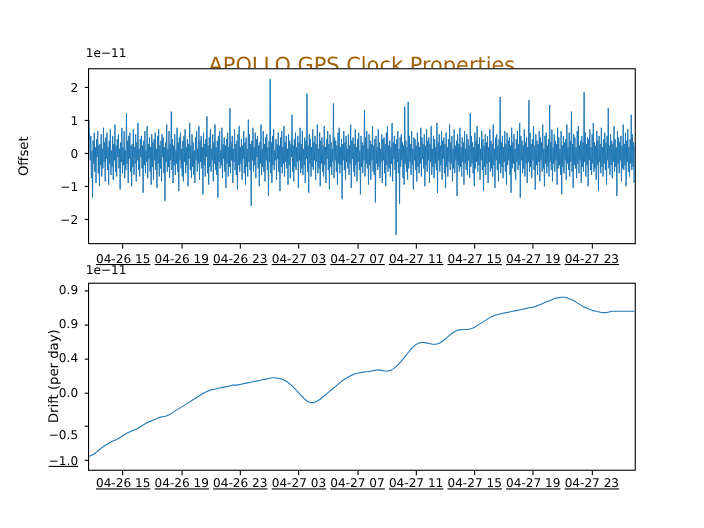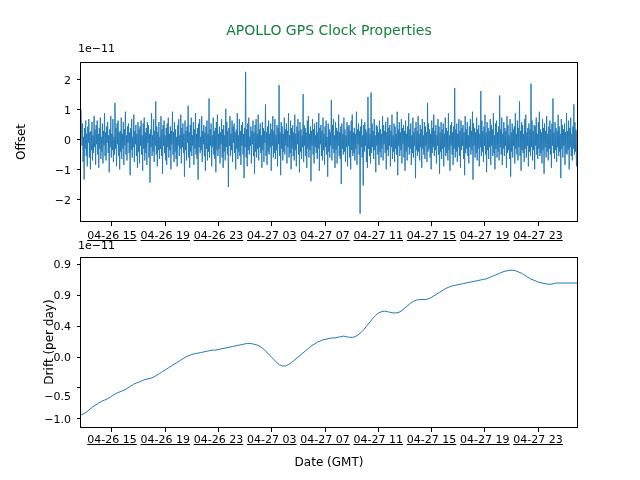--- a/index.html
+++ b/index.html
@@ -37,25 +37,25 @@
     position: absolute;
     left: 0;
     top: 0;
     width: 100%;
     height: 100%;
     display: block;
   }
   .fig-title {
     position: absolute;
     left: 80px;
-    top: 22px;
+    top: 48px;
     width: 498px;
     text-align: center;
-    font-size: 14px;
-    color: #15803d;
+    font-size: 19px;
+    color: #a16207;
     white-space: nowrap;
   }
   .exp-label {
     position: absolute;
     font-size: 11px;
     color: #000000;
     white-space: nowrap;
   }
   #exp-offset { left: 78px; top: 42px; }
   #exp-drift  { left: 78px; top: 239px; }
@@ -169,36 +169,35 @@
         <path d="M0.00 158.65L2.93 157.42L5.86 155.57L8.79 153.10L11.72 150.63L14.65 148.78L17.58 146.92L20.51 145.07L23.44 143.84L26.36 142.60L29.29 140.75L32.22 138.90L35.15 137.05L38.08 135.81L41.01 134.58L43.94 133.34L46.87 131.49L49.80 129.64L52.73 127.79L55.66 126.55L58.59 125.32L61.52 124.08L64.45 122.85L67.38 122.23L70.31 121.61L73.24 120.38L76.16 118.53L79.09 116.68L82.02 114.82L84.95 112.97L87.88 111.12L90.81 109.27L93.74 107.42L96.67 105.56L99.60 103.71L102.53 101.86L105.46 100.01L108.39 98.77L111.32 97.54L114.25 96.92L117.18 96.30L120.11 95.69L123.04 95.07L125.96 94.45L128.89 93.83L131.82 93.22L134.75 93.22L137.68 92.60L140.61 91.98L143.54 91.36L146.47 90.75L149.40 90.13L152.33 89.51L155.26 88.90L158.19 88.28L161.12 87.66L164.05 87.04L166.98 86.43L169.91 86.43L172.84 87.04L175.76 87.66L178.69 88.90L181.62 90.75L184.55 93.22L187.48 96.30L190.41 99.39L193.34 102.48L196.27 105.56L199.20 108.03L202.13 109.27L205.06 109.27L207.99 108.03L210.92 106.18L213.85 103.71L216.78 101.24L219.71 98.77L222.64 96.30L225.56 93.83L228.49 91.36L231.42 88.90L234.35 87.04L237.28 85.19L240.21 83.96L243.14 82.72L246.07 82.10L249.00 81.49L251.93 80.87L254.86 80.87L257.79 80.25L260.72 79.64L263.65 79.02L266.58 79.64L269.51 80.25L272.44 80.25L275.36 79.64L278.29 77.78L281.22 75.31L284.15 72.23L287.08 68.52L290.01 64.82L292.94 61.12L295.87 58.03L298.80 55.56L301.73 54.32L304.66 53.71L307.59 54.32L310.52 54.94L313.45 55.56L316.38 55.56L319.31 54.94L322.24 53.09L325.16 50.62L328.09 48.15L331.02 45.68L333.95 43.83L336.88 42.60L339.81 41.98L342.74 41.98L345.67 41.98L348.60 41.36L351.53 40.13L354.46 38.27L357.39 36.42L360.32 34.57L363.25 32.72L366.18 30.87L369.11 29.63L372.04 28.40L374.96 27.78L377.89 27.16L380.82 26.55L383.75 25.93L386.68 25.31L389.61 24.69L392.54 24.08L395.47 23.46L398.40 22.84L401.33 22.22L404.26 21.61L407.19 20.99L410.12 19.75L413.05 18.52L415.98 17.29L418.91 16.05L421.84 14.82L424.76 13.58L427.69 12.96L430.62 12.35L433.55 12.35L436.48 12.96L439.41 14.20L442.34 15.43L445.27 17.29L448.20 19.14L451.13 20.99L454.06 22.22L456.99 23.46L459.92 24.69L462.85 25.31L465.78 25.93L468.71 26.55L471.64 26.55L474.56 25.93L477.49 25.31L480.42 25.31L483.35 25.31L486.28 25.31L489.21 25.31L492.14 25.31L495.07 25.31L498.00 25.31" fill="none" stroke="#1f77b4" stroke-width="1" stroke-linejoin="round" stroke-linecap="round" vector-effect="non-scaling-stroke"></path>
       </svg>
   </div>
 
   <div class="ytick-col" id="yticks-drift">
       <div class="ytick-label" style="top: 7.40794px;">0.9</div>
       <div class="ytick-label" style="top: 38.2744px;">0.9</div>
       <div class="ytick-label" style="top: 69.1408px;">0.4</div>
       <div class="ytick-label" style="top: 100.007px;">0.0</div>
       <div class="ytick-label" style="top: 139px;">−0.5</div>
-      <div class="ytick-label" style="top: 161.74px;">−1.0</div>
+      <div class="ytick-label" style="top: 161.74px; text-decoration: underline;">−1.0</div>
     </div>
   <div class="xtick-row" id="xticks-drift">
       <div class="xtick-label" style="left: 111.957px;">04-26 15</div>
       <div class="xtick-label" style="left: 165.219px;">04-26 19</div>
       <div class="xtick-label" style="left: 218.481px;">04-26 23</div>
       <div class="xtick-label" style="left: 271.743px;">04-27 03</div>
       <div class="xtick-label" style="left: 325.005px;">04-27 07</div>
       <div class="xtick-label" style="left: 378.267px;">04-27 11</div>
       <div class="xtick-label" style="left: 431.529px;">04-27 15</div>
       <div class="xtick-label" style="left: 484.791px;">04-27 19</div>
       <div class="xtick-label" style="left: 538.053px;">04-27 23</div>
     </div>
   <div class="ylabel" id="ylabel-drift">Drift (per day)</div>
 
-  <div class="xlabel">Date (GMT)</div>
 
 <div class="tick-mark" style="left: 76.5px; top: 79.4439px; width: 3.5px; height: 1px;"></div>
     <div class="tick-mark" style="left: 76.5px; top: 109.35px; width: 3.5px; height: 1px;"></div>
     <div class="tick-mark" style="left: 76.5px; top: 139.257px; width: 3.5px; height: 1px;"></div>
     <div class="tick-mark" style="left: 76.5px; top: 169.164px; width: 3.5px; height: 1px;"></div>
     <div class="tick-mark" style="left: 76.5px; top: 199.07px; width: 3.5px; height: 1px;"></div>
     <div class="tick-mark" style="left: 111.457px; top: 222px; width: 1px; height: 3.5px;"></div>
     <div class="tick-mark" style="left: 164.719px; top: 222px; width: 1px; height: 3.5px;"></div>
     <div class="tick-mark" style="left: 217.981px; top: 222px; width: 1px; height: 3.5px;"></div>
     <div class="tick-mark" style="left: 271.243px; top: 222px; width: 1px; height: 3.5px;"></div>

